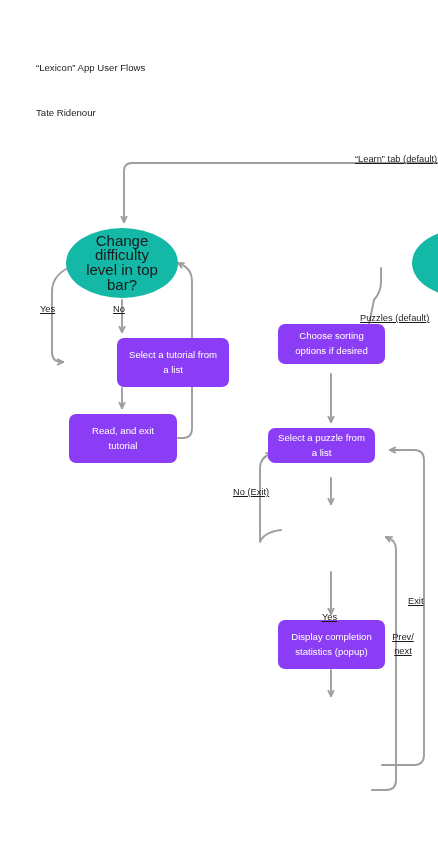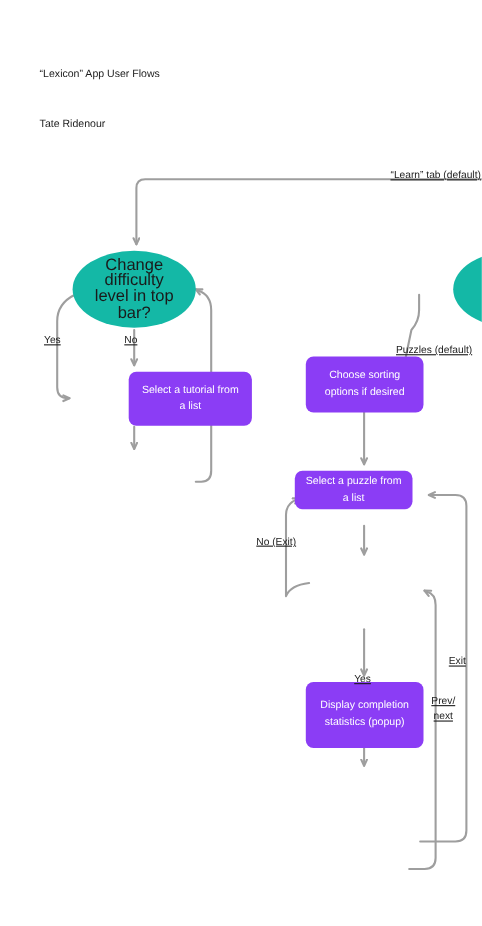--- a/index.html
+++ b/index.html
@@ -105,31 +105,34 @@
   </div>
 
   <div class="node ellipse" style="left:412px;top:228px;width:112px;height:70px;">
     
   </div>
 
   <div class="node rect" style="left:69px;top:338px;width:112px;height:49px;margin-left:48px;">
     <span>Select a tutorial from<br>a list</span>
   </div>
 
+  <div class="node rect" style="left:69px;top:414px;width:108px;height:49px;">
+    <span>Read, and exit<br>tutorial</span>
+  </div>
 
-  <div class="node rect" style="left:278px;top:324px;width:107px;height:51px;">
+  <div class="node rect" style="left:278px;top:324px;width:107px;height:40px;">
     <span>Choose sorting<br>options if desired</span>
   </div>
 
   <div class="node rect" style="left:268px;top:428px;width:107px;height:35px;">
     <span>Select a puzzle from<br>a list</span>
   </div>
 
 
-  <div class="node rect" style="left:278px;top:620px;width:107px;height:60px;text-align:center;">
+  <div class="node rect" style="left:278px;top:620px;width:107px;height:49px;text-align:center;">
     <span>Display completion<br>statistics (popup)</span>
   </div>
 
 
   <div class="edge-label" style="left:355px;top:153px;">“Learn” tab (default)</div>
   <div class="edge-label" style="left:40px;top:303px;">Yes</div>
   <div class="edge-label" style="left:113px;top:303px;">No</div>
   <div class="edge-label" style="left:360px;top:295px;margin-top:17px;">Puzzles (default)</div>
   <div class="edge-label" style="left:233px;top:486px;">No (Exit)</div>
   <div class="edge-label" style="left:322px;top:611px;">Yes</div>

